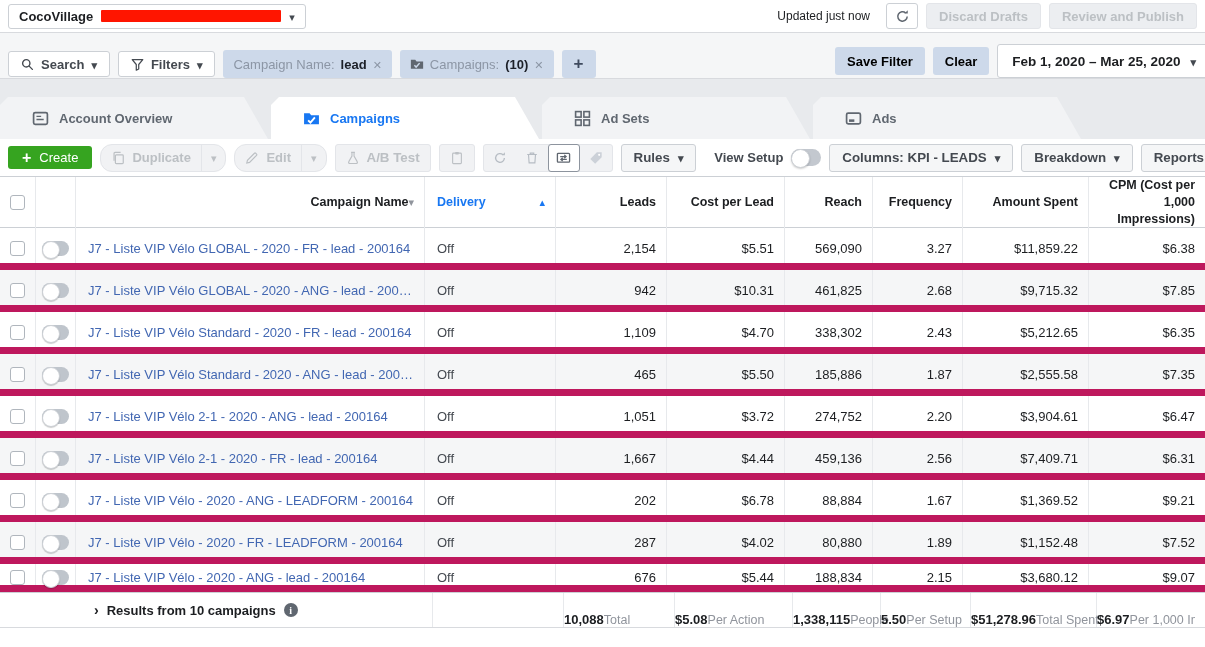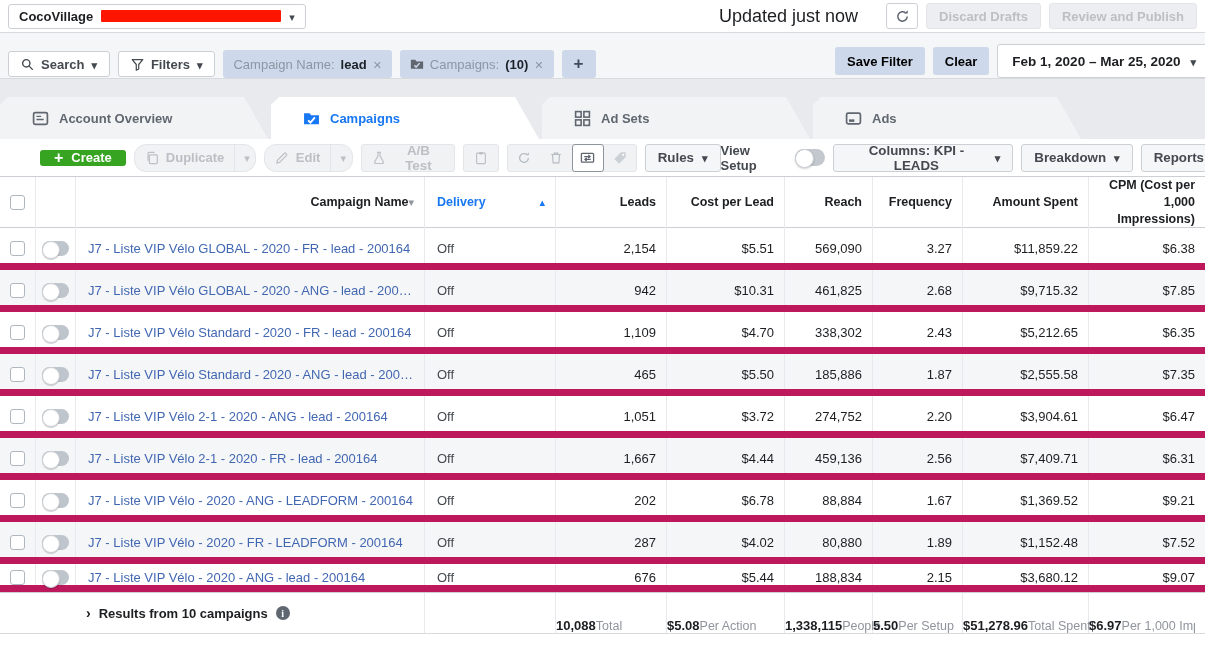--- a/index.html
+++ b/index.html
@@ -9,21 +9,21 @@
   
   .topbar { height:33px; background:#fff; border-bottom:1px solid #d8dade;
     display:flex; align-items:center; justify-content:space-between; padding:0 8px; }
   .account-btn { display:flex; align-items:center; gap:8px; height:25px; padding:0 10px;
     background:#fff; border:1px solid #ccd0d5; border-radius:3px; cursor:pointer; }
   .account-name { font-weight:bold; }
   .redaction { width:180px; height:12px; background:#ff1500; border-radius:1px; }
   .caret::after { content:"\25BE"; font-size:11px; color:#444950; }
   .caret.gray::after { color:#90949c; }
   .topbar-right { display:flex; align-items:center; gap:8px; }
-  .updated-text { font-size:18px; color:#1c1e21; margin-right:20px; }
+  .updated-text { font-size:12px; color:#1c1e21; margin-right:8px; }
   .iconbtn { width:32px; height:26px; border:1px solid #ccd0d5; border-radius:3px;
     background:#fff; display:flex; align-items:center; justify-content:center; cursor:pointer; }
   .btn { height:26px; padding:0 12px; border-radius:3px; border:1px solid #ccd0d5;
     background:#fff; font-weight:bold; font-size:13px; color:#444950;
     display:inline-flex; align-items:center; gap:7px; cursor:pointer; white-space:nowrap; }
   .btn.disabled { background:#eceef1; border-color:#e3e5e9; color:#bcc0c4; cursor:default; }
 
   
   .filterbar { height:46px; background:#f5f6f7; border-bottom:1px solid #d8dade;
     display:flex; align-items:flex-end; justify-content:space-between; padding:0 0 0 8px; }
@@ -48,22 +48,22 @@
   .tab { width:268px; height:42px; margin-right:3px; background:#f2f3f5;
     clip-path:polygon(0 100%, 0 8px, 8px 0, calc(100% - 24px) 0, 100% 100%);
     display:flex; align-items:center; gap:10px; padding-left:32px;
     font-weight:bold; color:#606770; cursor:pointer; }
   .tab.active { background:#fff; color:#1877f2; }
 
   
   .toolbar { height:37px; background:#fff; display:flex; align-items:center;
     justify-content:space-between; padding:0 0 0 8px; }
   .toolbar-left, .toolbar-right { display:flex; align-items:center; gap:8px; }
-  .createbtn { height:16px; padding:0 14px; background:#36a420; border:none; border-radius:3px;
-    color:#fff; font-weight:bold; font-size:13px; display:inline-flex; align-items:center; gap:8px; cursor:pointer;margin-left:32px; }
+  .createbtn { height:23px; padding:0 14px; background:#36a420; border:none; border-radius:3px;
+    color:#fff; font-weight:normal; font-size:13px; display:inline-flex; align-items:center; gap:8px; cursor:pointer; }
   .createbtn::before { content:"+"; font-size:16px; font-weight:bold; }
   .splitbtn { display:inline-flex; height:28px; border:1px solid #e3e5e9; border-radius:12px;
     background:#f1f2f4; color:#bcc0c4; font-weight:bold; overflow:hidden; cursor:default; }
   .splitbtn .main { display:flex; align-items:center; gap:7px; padding:0 10px; }
   .splitbtn .arrow { display:flex; align-items:center; padding:0 9px; border-left:1px solid #e3e5e9; }
   .splitbtn .arrow .caret::after { color:#bcc0c4; }
   .plainbtn { height:28px; padding:0 10px; border:1px solid #e3e5e9; border-radius:3px;
     background:#f1f2f4; color:#bcc0c4; font-weight:bold; display:inline-flex; align-items:center; gap:7px; cursor:default; }
   .icongroup { height:28px; border:1px solid #e3e5e9; border-radius:3px; background:#f1f2f4;
     display:inline-flex; align-items:center; }
@@ -100,21 +100,21 @@
   .row.striped { background:#f5f6f7; }
   .row.short { height:28px; }
   .row .c { align-items:flex-start; padding-top:13px; }
   .row.short .c { padding-top:6px; }
   .row .c.num { padding-top:13px; }
   .row.short .c.num { padding-top:6px; }
   .name-cell { padding-left:12px; padding-right:8px; }
   .name-link { color:#4267b2; text-decoration:none; cursor:pointer; overflow:hidden;
     white-space:nowrap; text-overflow:ellipsis; display:block; }
   .delivery-cell { padding-left:12px; color:#444950; }
-  .tfoot { height:42px; border-top:1px solid #ccd0d5; border-bottom:1px solid #d8dade; background:#fff; }
+  .tfoot { height:36px; border-top:1px solid #ccd0d5; border-bottom:1px solid #d8dade; background:#fff;padding-left:8px; }
   .tfoot .c { flex-direction:row; align-items:flex-end; justify-content:flex-start; padding:6px 10px 0 0; }
   .tfoot .summary-cell { grid-column:1/4; flex-direction:row; align-items:center; gap:8px;
     padding:0 0 0 86px; }
   .expander::before { content:"\203A"; font-weight:bold; font-size:14px; color:#1c1e21; }
   .summary-text { font-weight:bold; }
   .info-icon { width:14px; height:14px; border-radius:50%; background:#606770; color:#fff;
     font-size:10px; font-weight:bold; display:inline-flex; align-items:center; justify-content:center;
     font-family:"Liberation Serif",serif; cursor:pointer; }
   .info-icon::after { content:"i"; }
   .val { font-weight:bold; color:#1c1e21; }

